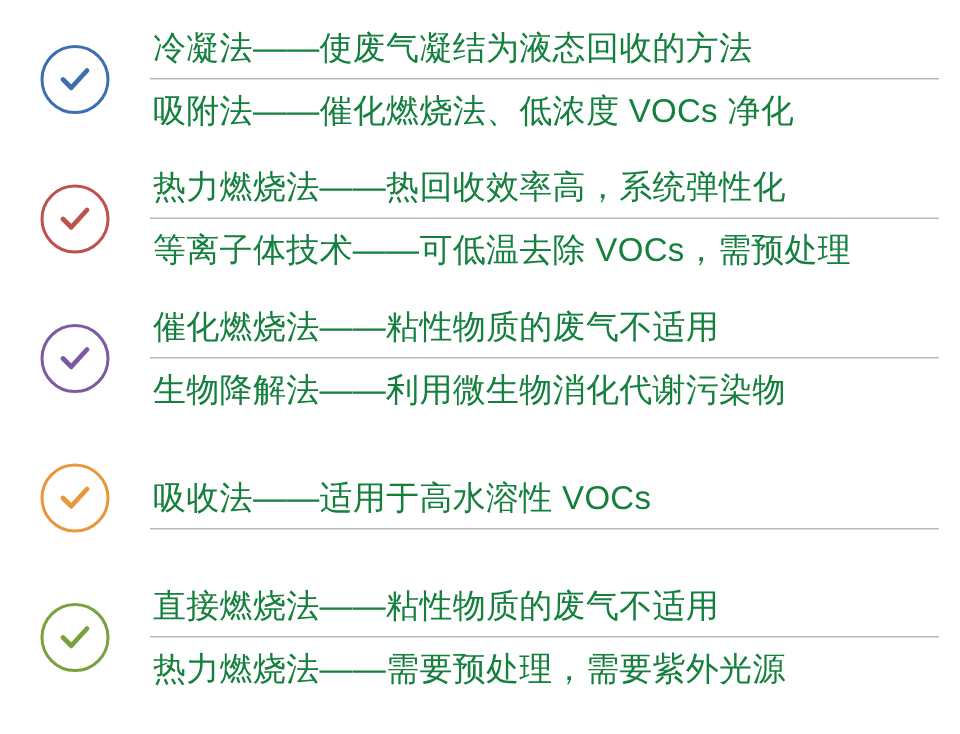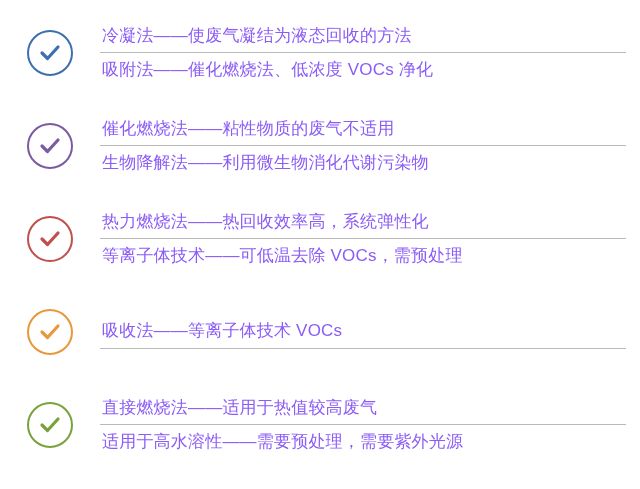--- a/index.html
+++ b/index.html
@@ -46,22 +46,22 @@
     display: block;
   }
   .text-cell {
     flex: 1;
     padding-right: 14px;
     display: flex;
     flex-direction: column;
     justify-content: center;
   }
   .line-top, .line-bottom {
-    font-size: 17px;
-    color: #8b5cf6;
+    font-size: 22px;
+    color: #15803d;
     line-height: 1.5;
     letter-spacing: 0.2px;
     white-space: nowrap;
     padding: 4px 2px 4px 2px;
   }
   .line-top {
     border-bottom: 1px solid #b9b9b9;
   }
 </style>
 </head>
@@ -78,66 +78,66 @@
       </div>
     </div>
     <div class="text-cell">
       <div class="line-top">冷凝法——使废气凝结为液态回收的方法</div>
       <div class="line-bottom">吸附法——催化燃烧法、低浓度 VOCs 净化</div>
     </div>
   </div>
 
   <div class="row">
     <div class="icon-cell">
+      <div class="check-circle" style="border-color:#c0504d">
+        <svg width="26" height="26" viewBox="0 0 26 26" aria-hidden="true">
+          <polyline points="5,13 10.5,18.5 21,7" fill="none" stroke="#c0504d" stroke-width="3.2" stroke-linecap="round" stroke-linejoin="round"></polyline>
+        </svg>
+      </div>
+    </div>
+    <div class="text-cell">
+      <div class="line-top">热力燃烧法——热回收效率高，系统弹性化</div>
+      <div class="line-bottom">等离子体技术——可低温去除 VOCs，需预处理</div>
+    </div>
+  </div>
+
+  <div class="row">
+    <div class="icon-cell">
       <div class="check-circle" style="border-color:#7a5ba0">
         <svg width="26" height="26" viewBox="0 0 26 26" aria-hidden="true">
           <polyline points="5,13 10.5,18.5 21,7" fill="none" stroke="#7a5ba0" stroke-width="3.2" stroke-linecap="round" stroke-linejoin="round"></polyline>
         </svg>
       </div>
     </div>
     <div class="text-cell">
       <div class="line-top">催化燃烧法——粘性物质的废气不适用</div>
       <div class="line-bottom">生物降解法——利用微生物消化代谢污染物</div>
     </div>
   </div>
 
   <div class="row">
     <div class="icon-cell">
-      <div class="check-circle" style="border-color:#c0504d">
-        <svg width="26" height="26" viewBox="0 0 26 26" aria-hidden="true">
-          <polyline points="5,13 10.5,18.5 21,7" fill="none" stroke="#c0504d" stroke-width="3.2" stroke-linecap="round" stroke-linejoin="round"></polyline>
-        </svg>
-      </div>
-    </div>
-    <div class="text-cell">
-      <div class="line-top">热力燃烧法——热回收效率高，系统弹性化</div>
-      <div class="line-bottom">等离子体技术——可低温去除 VOCs，需预处理</div>
-    </div>
-  </div>
-
-  <div class="row">
-    <div class="icon-cell">
       <div class="check-circle" style="border-color:#e8983b">
         <svg width="26" height="26" viewBox="0 0 26 26" aria-hidden="true">
           <polyline points="5,13 10.5,18.5 21,7" fill="none" stroke="#e8983b" stroke-width="3.2" stroke-linecap="round" stroke-linejoin="round"></polyline>
         </svg>
       </div>
     </div>
     <div class="text-cell">
-      <div class="line-top">吸收法——等离子体技术 VOCs</div>
+      <div class="line-top">吸收法——适用于高水溶性 VOCs</div>
     </div>
   </div>
 
   <div class="row">
     <div class="icon-cell">
       <div class="check-circle" style="border-color:#79a23c">
         <svg width="26" height="26" viewBox="0 0 26 26" aria-hidden="true">
           <polyline points="5,13 10.5,18.5 21,7" fill="none" stroke="#79a23c" stroke-width="3.2" stroke-linecap="round" stroke-linejoin="round"></polyline>
         </svg>
       </div>
     </div>
     <div class="text-cell">
-      <div class="line-top">直接燃烧法——适用于热值较高废气</div>
-      <div class="line-bottom">适用于高水溶性——需要预处理，需要紫外光源</div>
+      <div class="line-top">直接燃烧法——粘性物质的废气不适用</div>
+      <div class="line-bottom">热力燃烧法——需要预处理，需要紫外光源</div>
     </div>
   </div>
 
 </div>
 
 </body></html>

